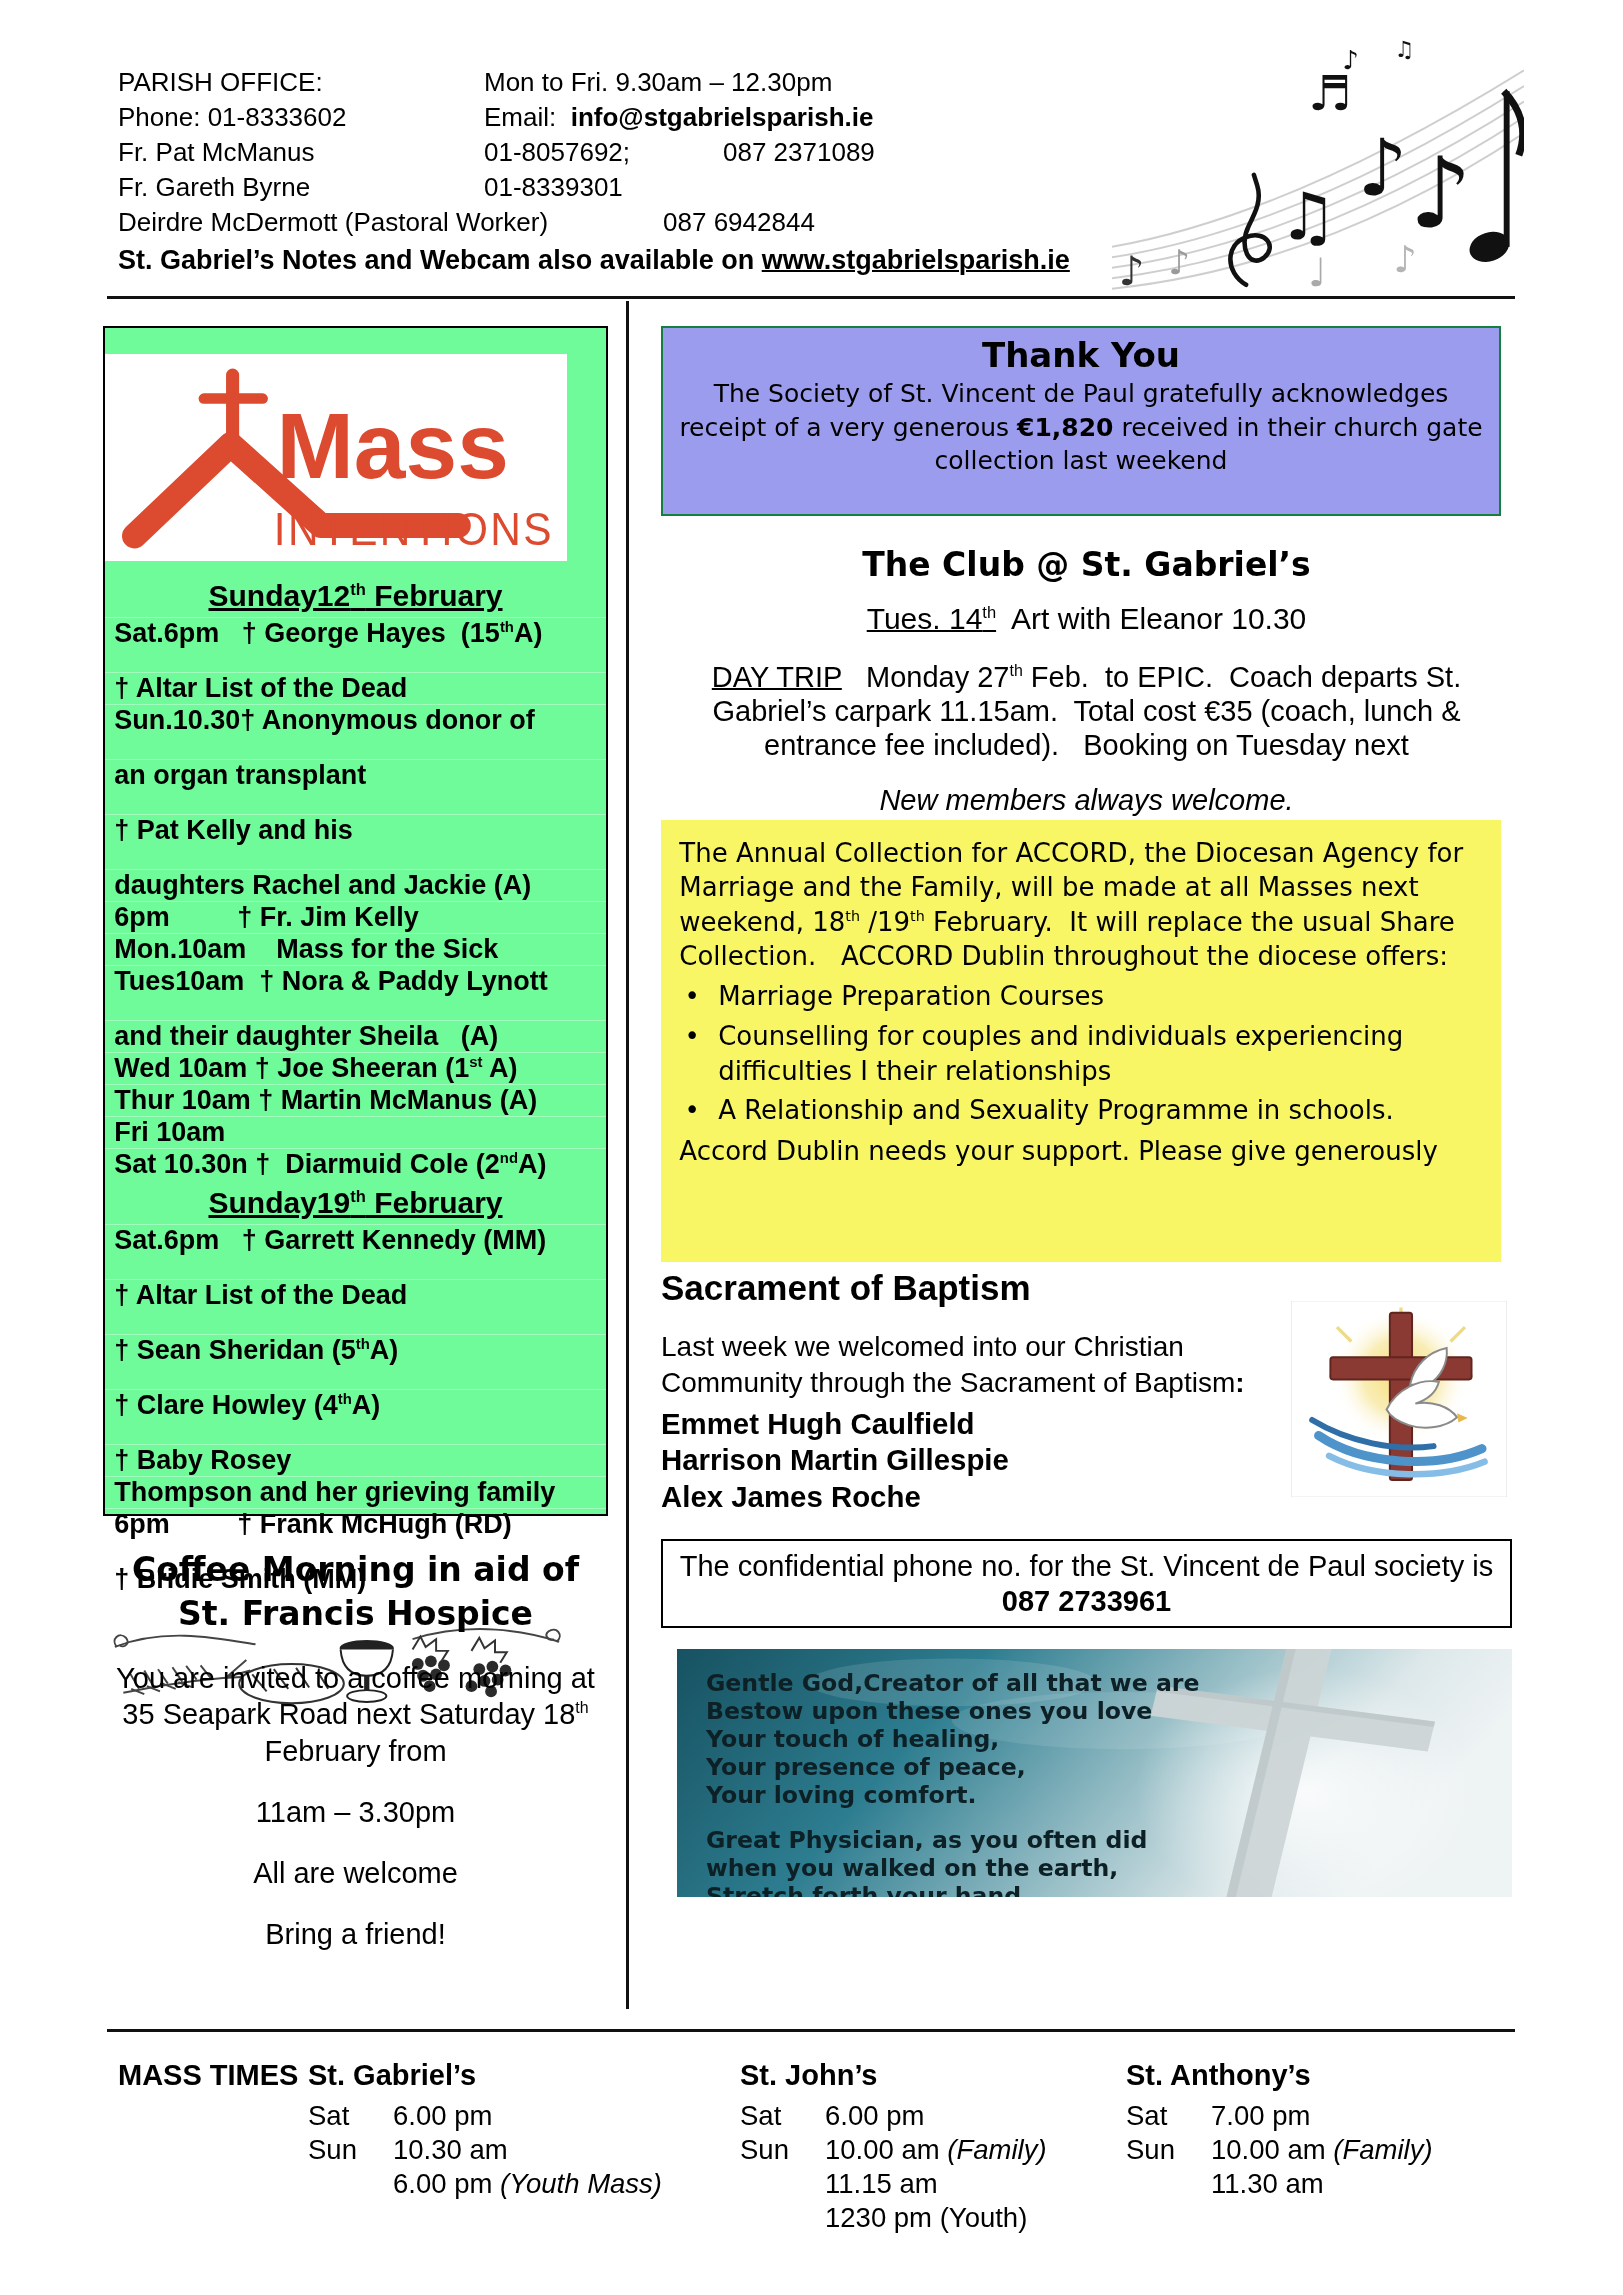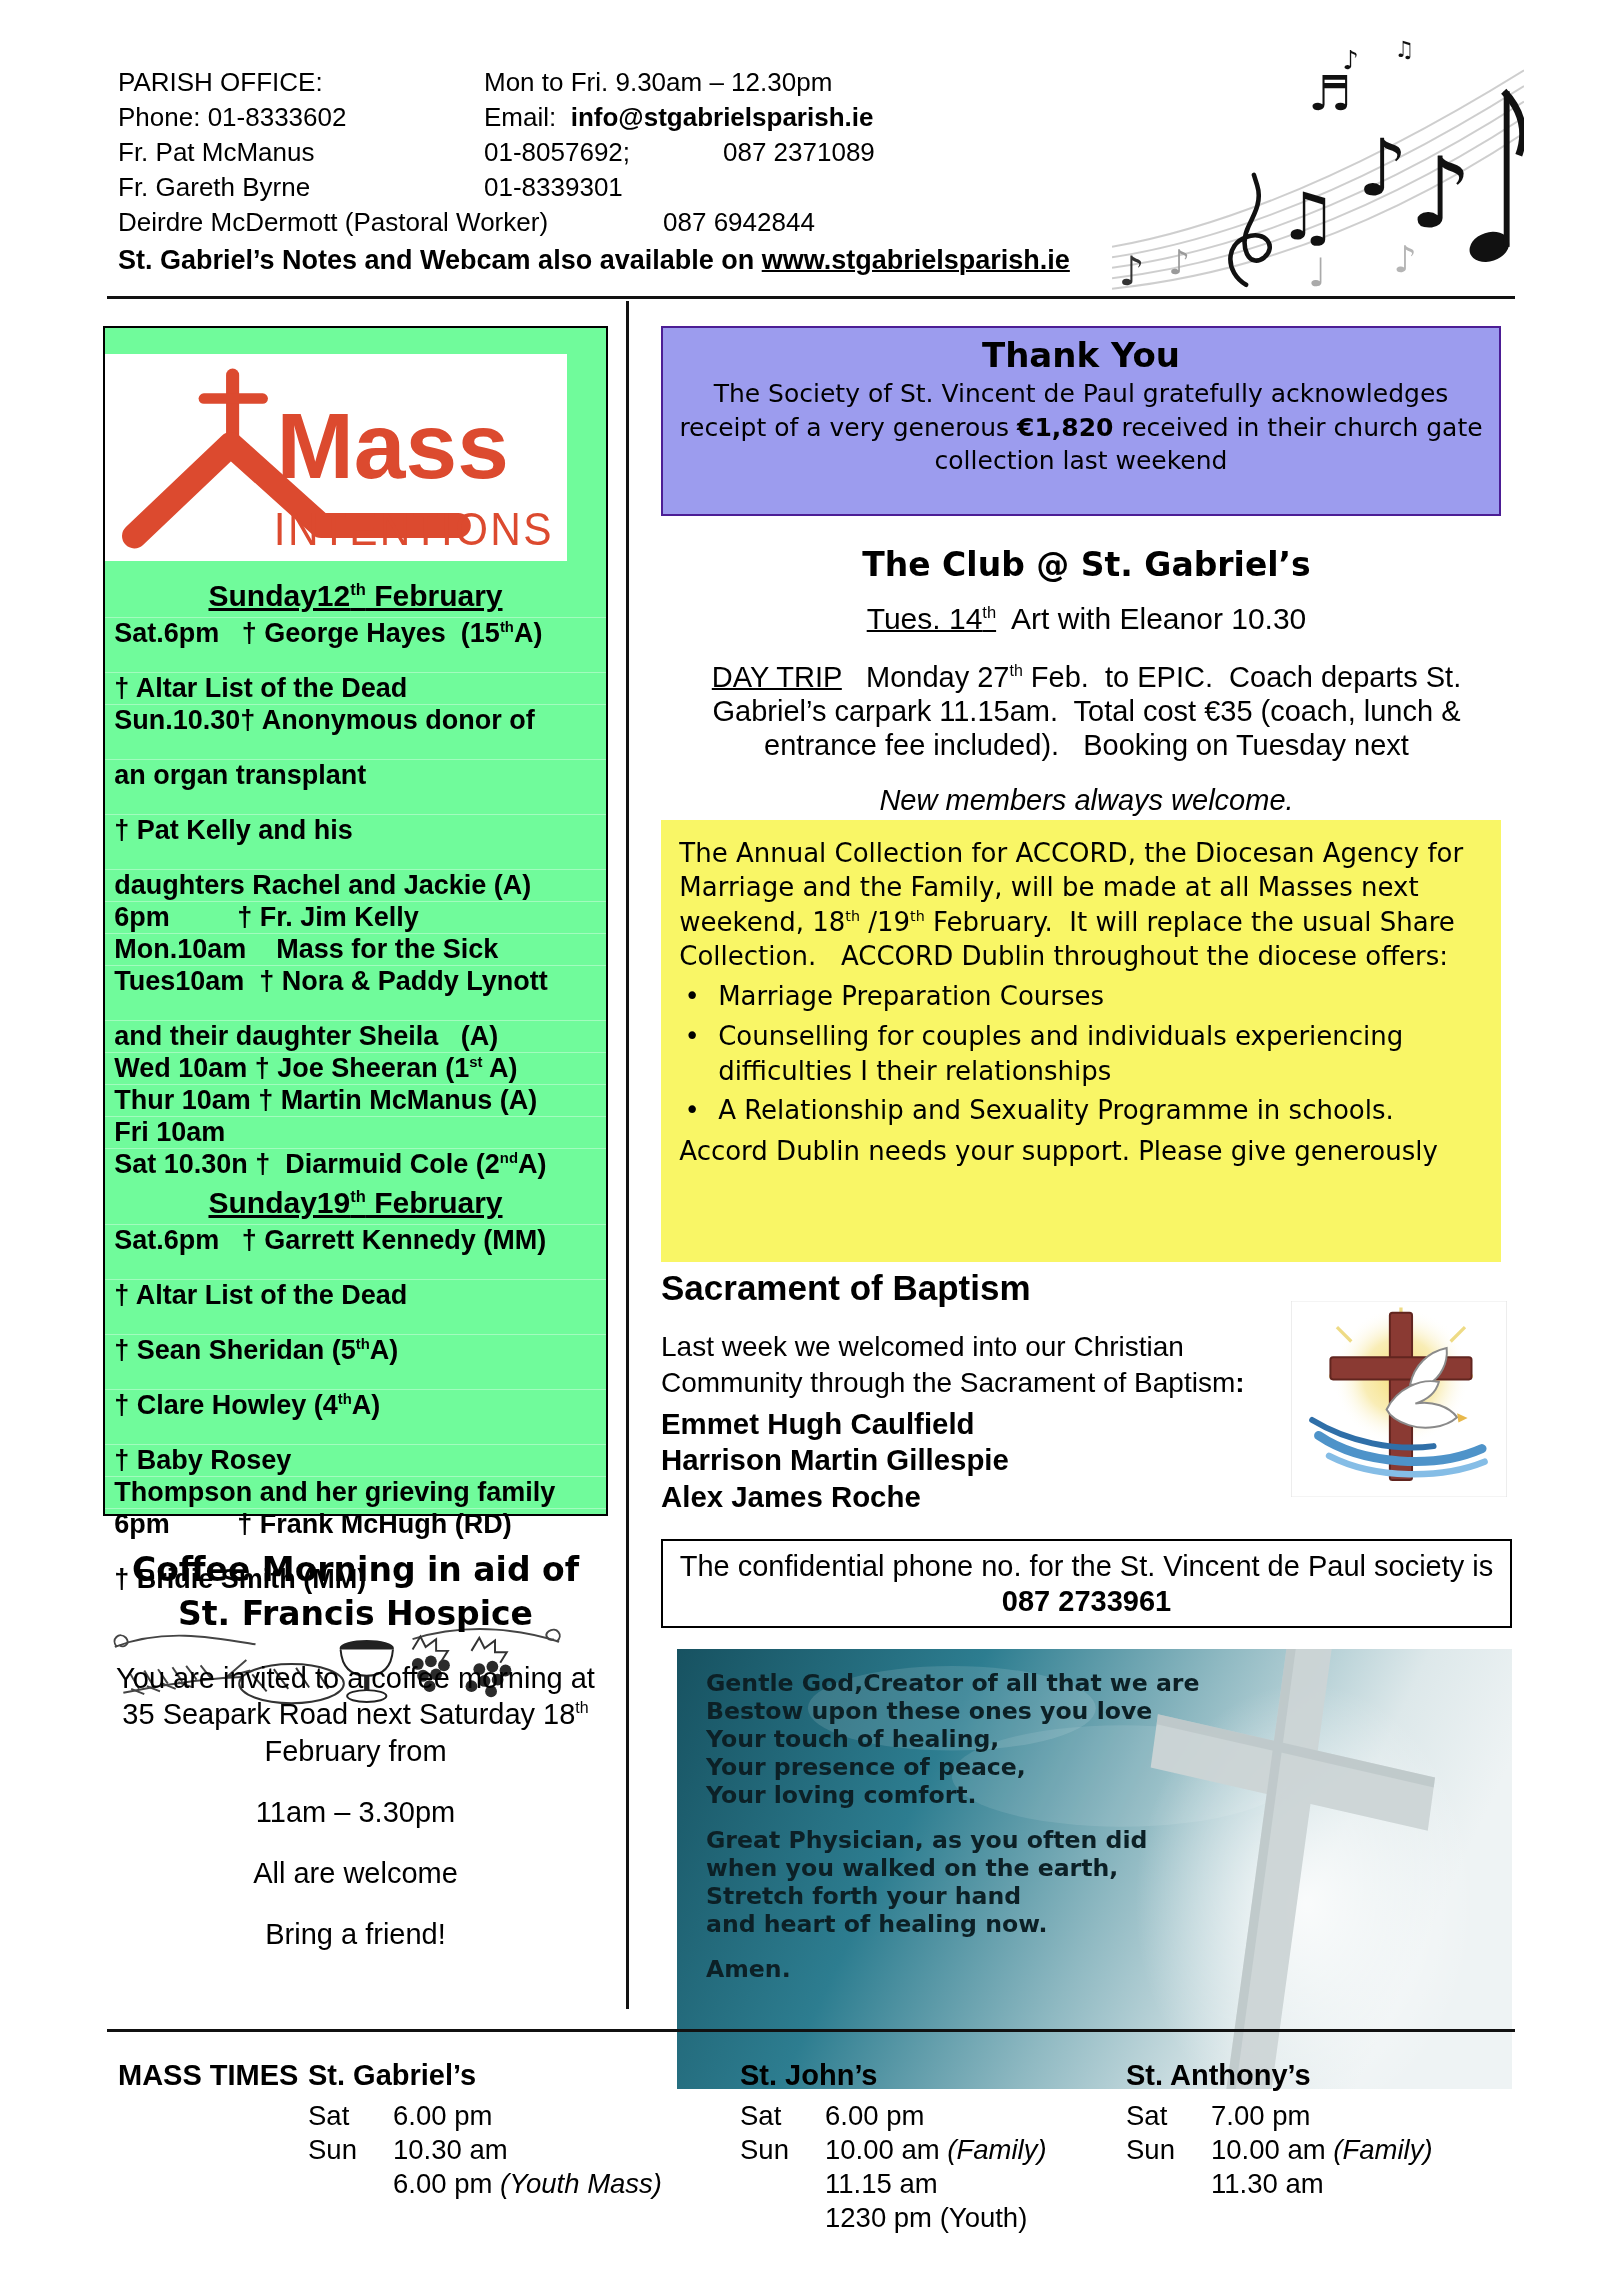--- a/index.html
+++ b/index.html
@@ -35,21 +35,21 @@
   .mi-row.c{text-align:left;margin-top:23px;}
   .miart{width:462px;height:106px;background:#fff;margin:14.4px auto 0;}
 
   
   .coffee{position:absolute;left:103px;top:1548px;width:505px;text-align:center;}
   .coffee-title{font-family:"DejaVu Sans",sans-serif;font-weight:bold;font-size:33px;line-height:1.32;}
   .coffee-line{font-size:29px;line-height:1.25;margin-top:25px;white-space:pre-wrap;}
 
   
   .thankyou{position:absolute;left:661px;top:326px;width:840px;height:190px;box-sizing:border-box;
-            background:var(--blue,#9c9cee);border:2px solid #4c1d95;text-align:center;
+            background:var(--blue,#9c9cee);border:2px solid #15803d;text-align:center;
             padding:5.2px 13px;font-family:"DejaVu Sans",sans-serif;overflow:hidden;}
   .ty-title{font-size:34px;font-weight:bold;line-height:1.3;}
   .ty-body{font-size:25px;line-height:1.33;white-space:pre-wrap;}
 
   
   .club{position:absolute;left:661px;top:545px;width:851px;text-align:center;}
   .club-title{font-family:"DejaVu Sans",sans-serif;font-weight:bold;font-size:33px;}
   .club-l1{font-size:30px;margin-top:18.3px;white-space:pre-wrap;}
   .club-l2{font-size:29px;line-height:1.18;margin-top:23.6px;white-space:pre-wrap;}
   .club-l3{font-size:29px;margin-top:21px;font-style:italic;}
@@ -71,21 +71,21 @@
   .bap-names{margin-top:5.2px;}
   .bap-name{font-size:29.4px;font-weight:bold;line-height:1.24;}
   .dove{position:absolute;right:5.2px;top:33px;width:216px;height:196px;}
 
   
   .svpbox{position:absolute;left:661px;top:1539px;width:851px;box-sizing:border-box;
           border:2px solid #000;text-align:center;font-size:29px;line-height:1.2;
           padding:7.9px 9.2px;white-space:pre-wrap;}
 
   
-  .prayer{position:absolute;left:677px;top:1649px;width:835px;height:440px;box-sizing:border-box;overflow:hidden;}
+  .prayer{position:absolute;left:677px;top:1649px;width:835px;height:248px;box-sizing:border-box;overflow:hidden;}
   .prayer-bg{position:absolute;left:0;top:0;width:100%;height:100%;}
   .plines{position:relative;padding:19.6px 0 0 29px;font-family:"DejaVu Sans",sans-serif;
           font-weight:bold;font-size:23.6px;color:#0c2026;}
   .pline{line-height:28px;min-height:28px;white-space:pre-wrap;}
   .pline.g{min-height:17px;line-height:17px;}
 
   
   .masstimes{position:absolute;left:118px;top:2059px;width:1404px;display:flex;}
   .mt-label{flex:0 0 190px;font-weight:bold;font-size:29px;}
   .mt-church{flex:0 0 432px;}

